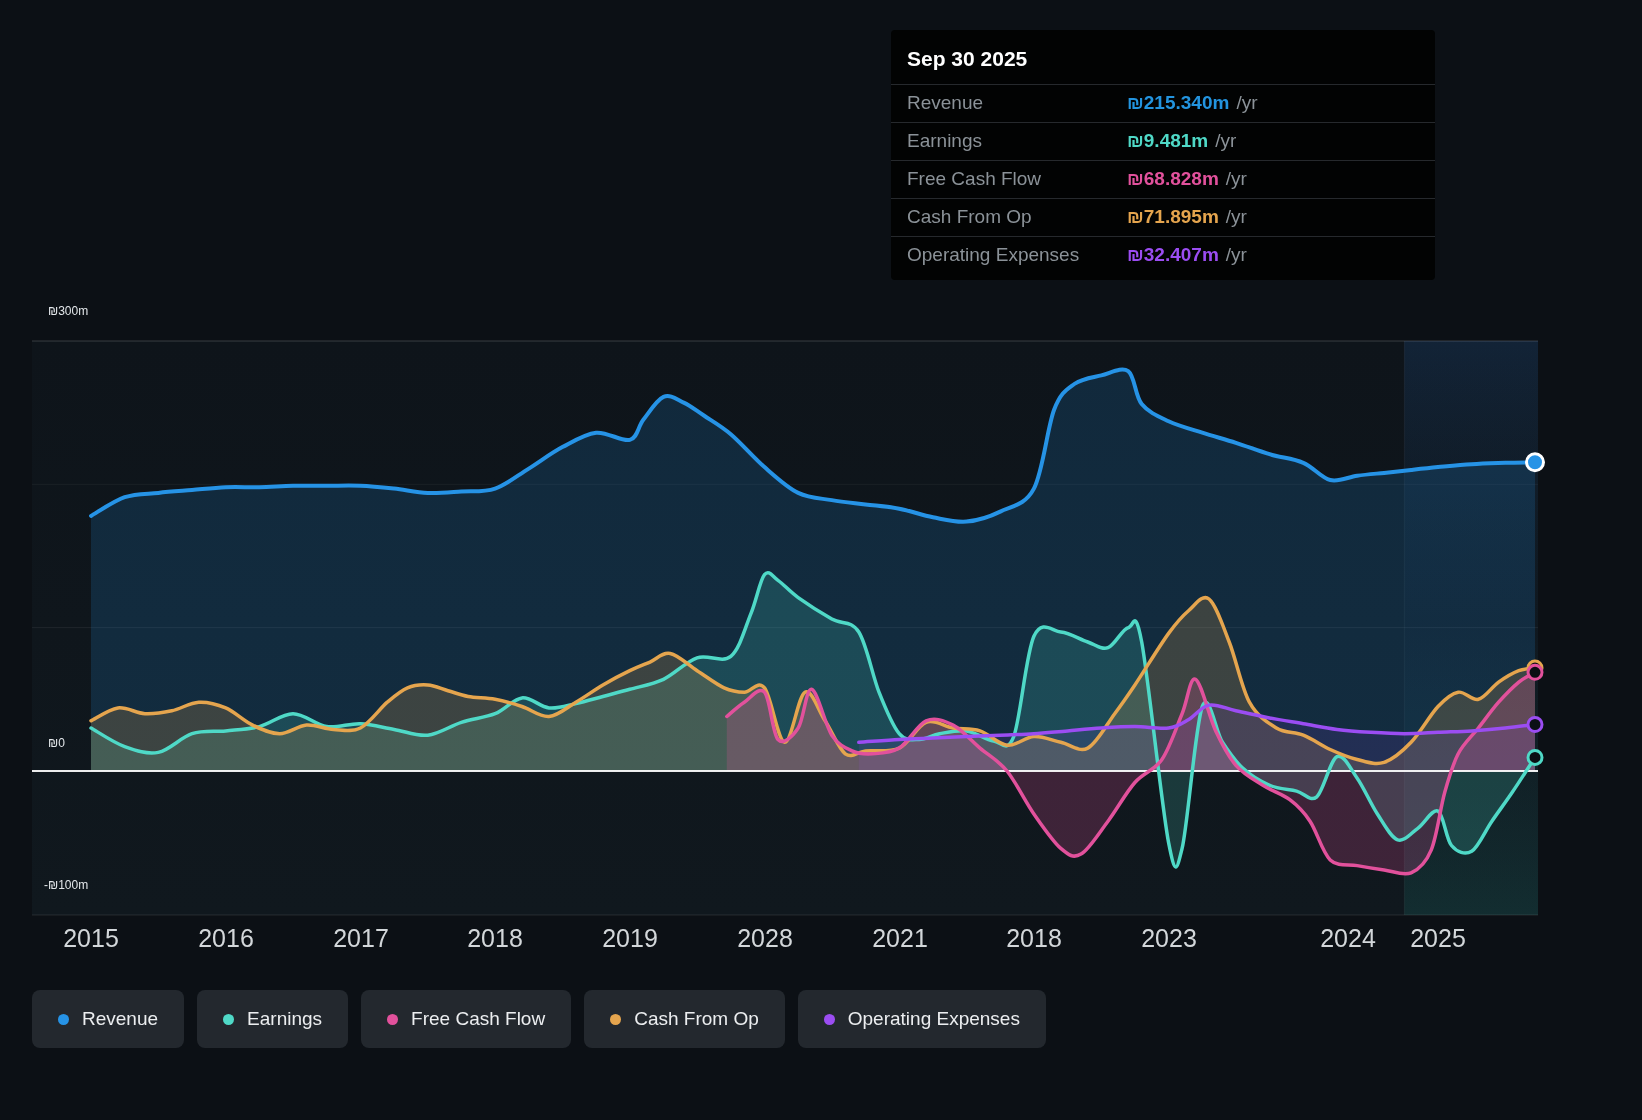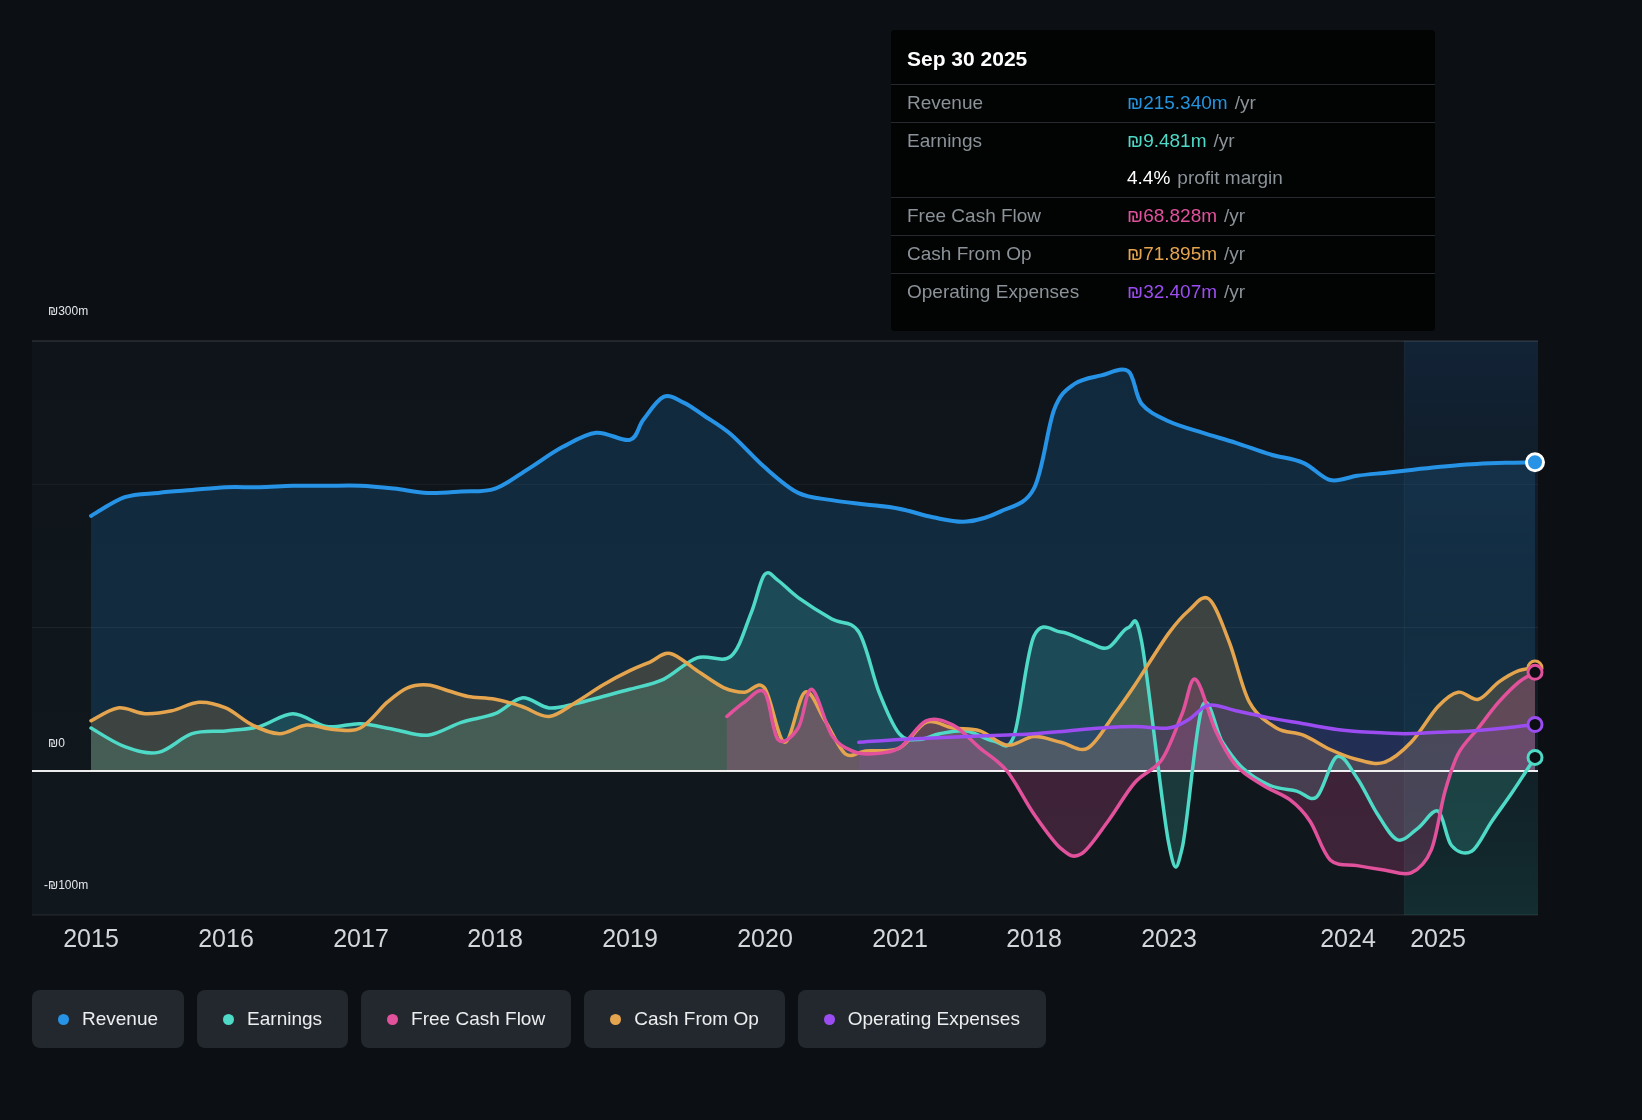--- a/index.html
+++ b/index.html
@@ -8,26 +8,26 @@
     background:#0c1015;
     font-family:"Liberation Sans", sans-serif;
     -webkit-font-smoothing:antialiased;
   }
   
   #chart-canvas{position:absolute;left:0;top:0;width:1642px;height:1120px;}
   
   .ylab{position:absolute;color:#e2e6e9;font-size:12px;}
   .xlab{position:absolute;top:924px;transform:translateX(-50%);color:#d3d7da;font-size:25px;}
   
-  .tooltip{position:absolute;left:891px;top:30px;width:544px;background:#020303;border-radius:4px;z-index:6;padding-bottom:20px;}
+  .tooltip{position:absolute;left:891px;top:30px;width:544px;background:#020303;border-radius:4px;z-index:6;padding-bottom:6px;}
   .tt-title{color:#ffffff;font-size:21px;font-weight:bold;padding:17px 16px 13px 16px;}
   .tt-row{display:flex;align-items:baseline;padding:6px 16px 7px 16px;border-top:1px solid #26292d;font-size:19px;line-height:24px;}
   .tt-row.no-border{border-top:none;}
   .tt-label{width:220px;flex:none;color:#8b9298;}
-  .tt-value{font-weight:normal;}
+  .tt-value{font-weight:bold;}
   .tt-suffix{color:#8b9298;margin-left:7px;font-weight:normal;}
   .c-revenue{color:#2394df;}
   .c-earnings{color:#4fd9c7;margin-top:20px;}
   .c-fcf{color:#e2519c;}
   .c-cashop{color:#e5a54e;margin-top:13px;}
   .c-opex{color:#9b4df2;}
   .c-white{color:#ffffff;}
   
   .legend{position:absolute;left:32px;top:990px;display:flex;gap:13px;}
   .pill{display:flex;align-items:center;gap:13px;background:#23282e;border-radius:8px;padding:0 26px;height:58px;color:#eceef0;font-size:19px;cursor:pointer;}
@@ -87,44 +87,40 @@
 
 <span class="ylab" style="left:48px;top:304px;">₪300m</span>
 <span class="ylab" style="left:48px;top:736px;">₪0</span>
 <span class="ylab" style="left:44px;top:878px;">-₪100m</span>
 
 <span class="xlab" style="left:91px;">2015</span>
 <span class="xlab" style="left:226px;">2016</span>
 <span class="xlab" style="left:361px;">2017</span>
 <span class="xlab" style="left:495px;">2018</span>
 <span class="xlab" style="left:630px;">2019</span>
-<span class="xlab" style="left:765px;">2020</span>
+<span class="xlab" style="left:765px;">2028</span>
 <span class="xlab" style="left:900px;">2021</span>
 <span class="xlab" style="left:1034px;">2018</span>
 <span class="xlab" style="left:1169px;">2023</span>
 <span class="xlab" style="left:1304px;margin-left:44px;">2024</span>
 <span class="xlab" style="left:1438px;">2025</span>
 
 <div class="tooltip">
   <div class="tt-title">Sep 30 2025</div>
 
   <div class="tt-row">
     <span class="tt-label">Revenue</span>
     <span><span class="tt-value c-revenue">₪215.340m</span><span class="tt-suffix">/yr</span></span>
   </div>
 
   <div class="tt-row">
     <span class="tt-label">Earnings</span>
     <span><span class="tt-value c-earnings">₪9.481m</span><span class="tt-suffix">/yr</span></span>
   </div>
 
-  <div class="tt-row no-border">
-    <span class="tt-label"></span>
-    <span><span class="tt-value c-white">4.4%</span><span class="tt-suffix">profit margin</span></span>
-  </div>
 
   <div class="tt-row">
     <span class="tt-label">Free Cash Flow</span>
     <span><span class="tt-value c-fcf">₪68.828m</span><span class="tt-suffix">/yr</span></span>
   </div>
 
   <div class="tt-row">
     <span class="tt-label">Cash From Op</span>
     <span><span class="tt-value c-cashop">₪71.895m</span><span class="tt-suffix">/yr</span></span>
   </div>

